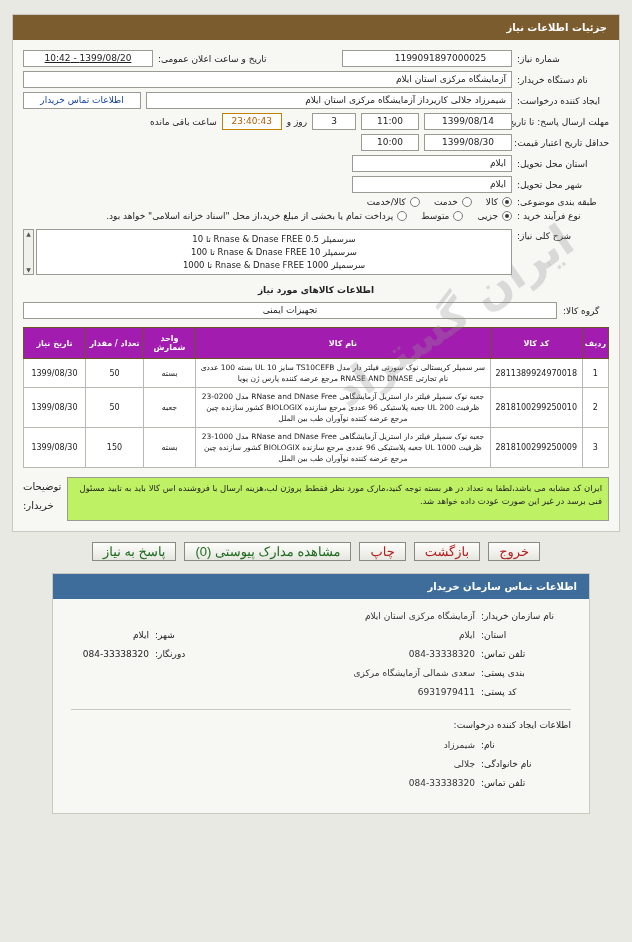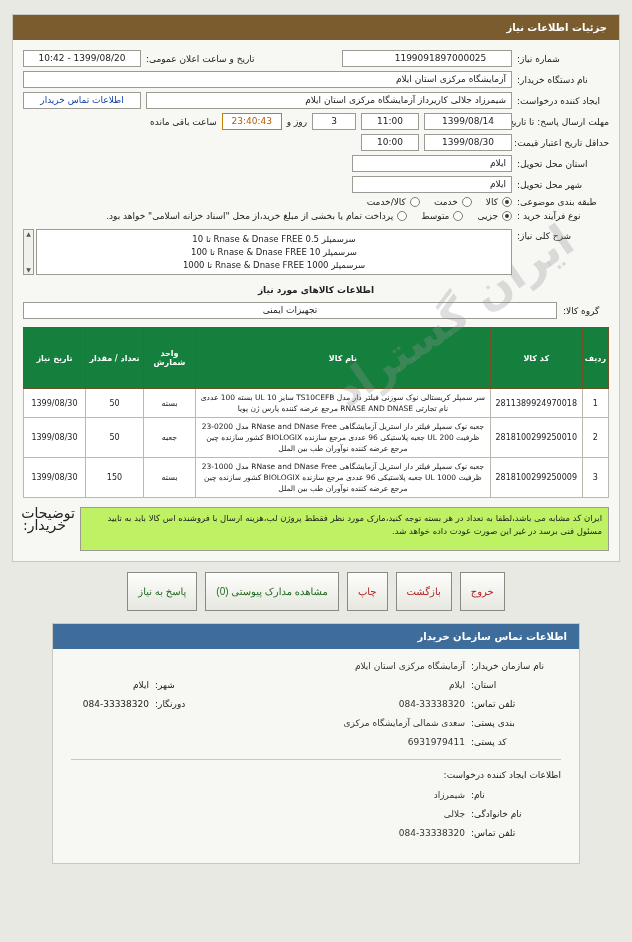--- a/index.html
+++ b/index.html
@@ -113,24 +113,24 @@
     margin: 10px 0 7px 0;
   }
   .grp-row { display: flex; align-items: center; gap: 6px; margin-bottom: 8px; }
 
   table.goods {
     width: 100%;
     border-collapse: collapse;
     font-size: 8px;
   }
   table.goods th {
-    background: #15803d;
+    background: #a21caf;
     color: #fff;
     border: 1px solid #6d5228;
-    padding: 21px 2px;
+    padding: 6px 2px;
     font-weight: bold;
     font-size: 8px;
     text-align: center;
   }
   table.goods td {
     border: 1px solid #b9b9b0;
     padding: 3px 3px;
     text-align: center;
     background: #fff;
     vertical-align: middle;
@@ -143,45 +143,45 @@
   .notes {
     flex: 1 1 auto;
     border: 1px solid #9b9b93;
     background: #bef264;
     min-height: 44px;
     padding: 4px 6px;
     font-size: 8.5px;
     line-height: 13px;
     text-align: right;
   }
-  .notes-lbl { width: 52px; text-align: left; font-size: 14px; line-height: 12px; }
+  .notes-lbl { width: 52px; text-align: left; font-size: 10px; line-height: 19px; }
 
   
   .btn-row {
     display: flex;
     justify-content: center;
     gap: 8px;
     margin: 10px 0 2px 0;
   }
   .btn {
     border: 1px solid #8a8a82;
     background: linear-gradient(#fdfdfb, #e7e7e1);
-    padding: 13px 10px;
-    font-size: 10px;
+    padding: 1px 10px;
+    font-size: 13px;
     cursor: pointer;
     white-space: nowrap;
   }
   .btn.green { color: #1d6b1d; }
   .btn.red { color: #b32020; }
 
   
   .contact-panel {
     border: 1px solid #c9c9c2;
     background: #f7f7f4;
-    margin: 12px 40px 0 40px;
+    margin: 12px 30px 0 40px;
   }
   .contact-head {
     background: #3e6d9b;
     color: #fff;
     font-size: 10px;
     font-weight: bold;
     padding: 7px 12px;
     text-align: right;
   }
   .contact-body { padding: 12px 18px 16px 18px; }
@@ -211,21 +211,21 @@
   <div class="panel">
     <div class="panel-head">جزئیات اطلاعات نیاز</div>
     <div class="panel-body relwrap">
 
       <div class="wm" style="left:300px; top:250px; font-size:44px; transform:rotate(-35deg);">ایران گستراد</div>
 
       <div class="frow">
         <span class="lbl w90">شماره نیاز:</span>
         <span class="box" style="width:170px;padding-left:32px;">1199091897000025</span>
         <span class="lbl" style="flex:1 1 auto; text-align:left;">تاریخ و ساعت اعلان عمومی:</span>
-        <span class="box" style="width:118px;">1399/08/20 - 10:42</span>
+        <span class="box" style="width:130px;text-decoration:underline;">1399/08/20 - 10:42</span>
       </div>
 
       <div class="frow">
         <span class="lbl w90">نام دستگاه خریدار:</span>
         <span class="box grow l">آزمایشگاه مرکزی استان ایلام</span>
       </div>
 
       <div class="frow">
         <span class="lbl w90">ایجاد کننده درخواست:</span>
         <span class="box grow l">شیمرزاد جلالی کاریرداز آزمایشگاه مرکزی استان ایلام</span>

